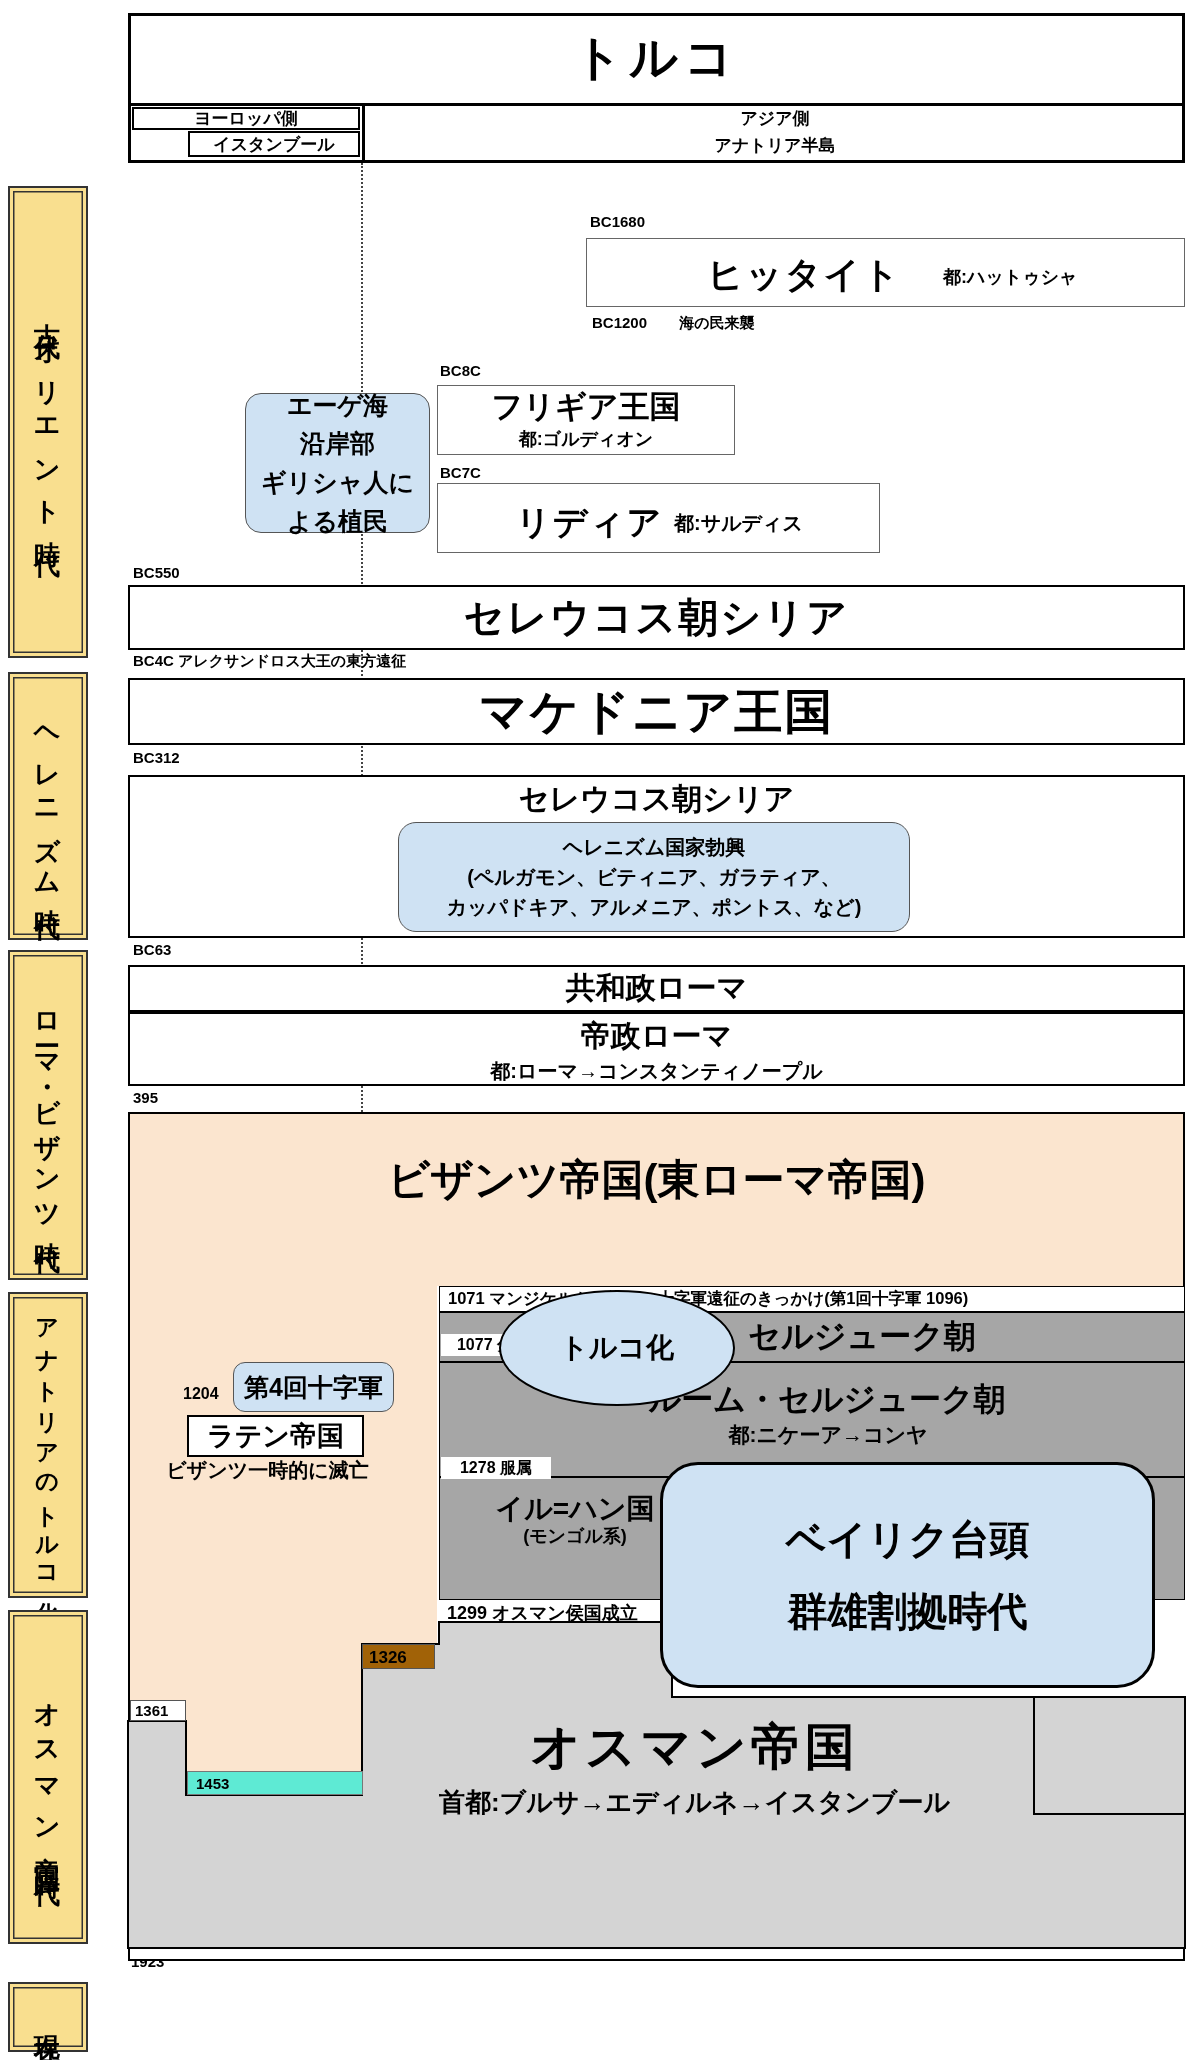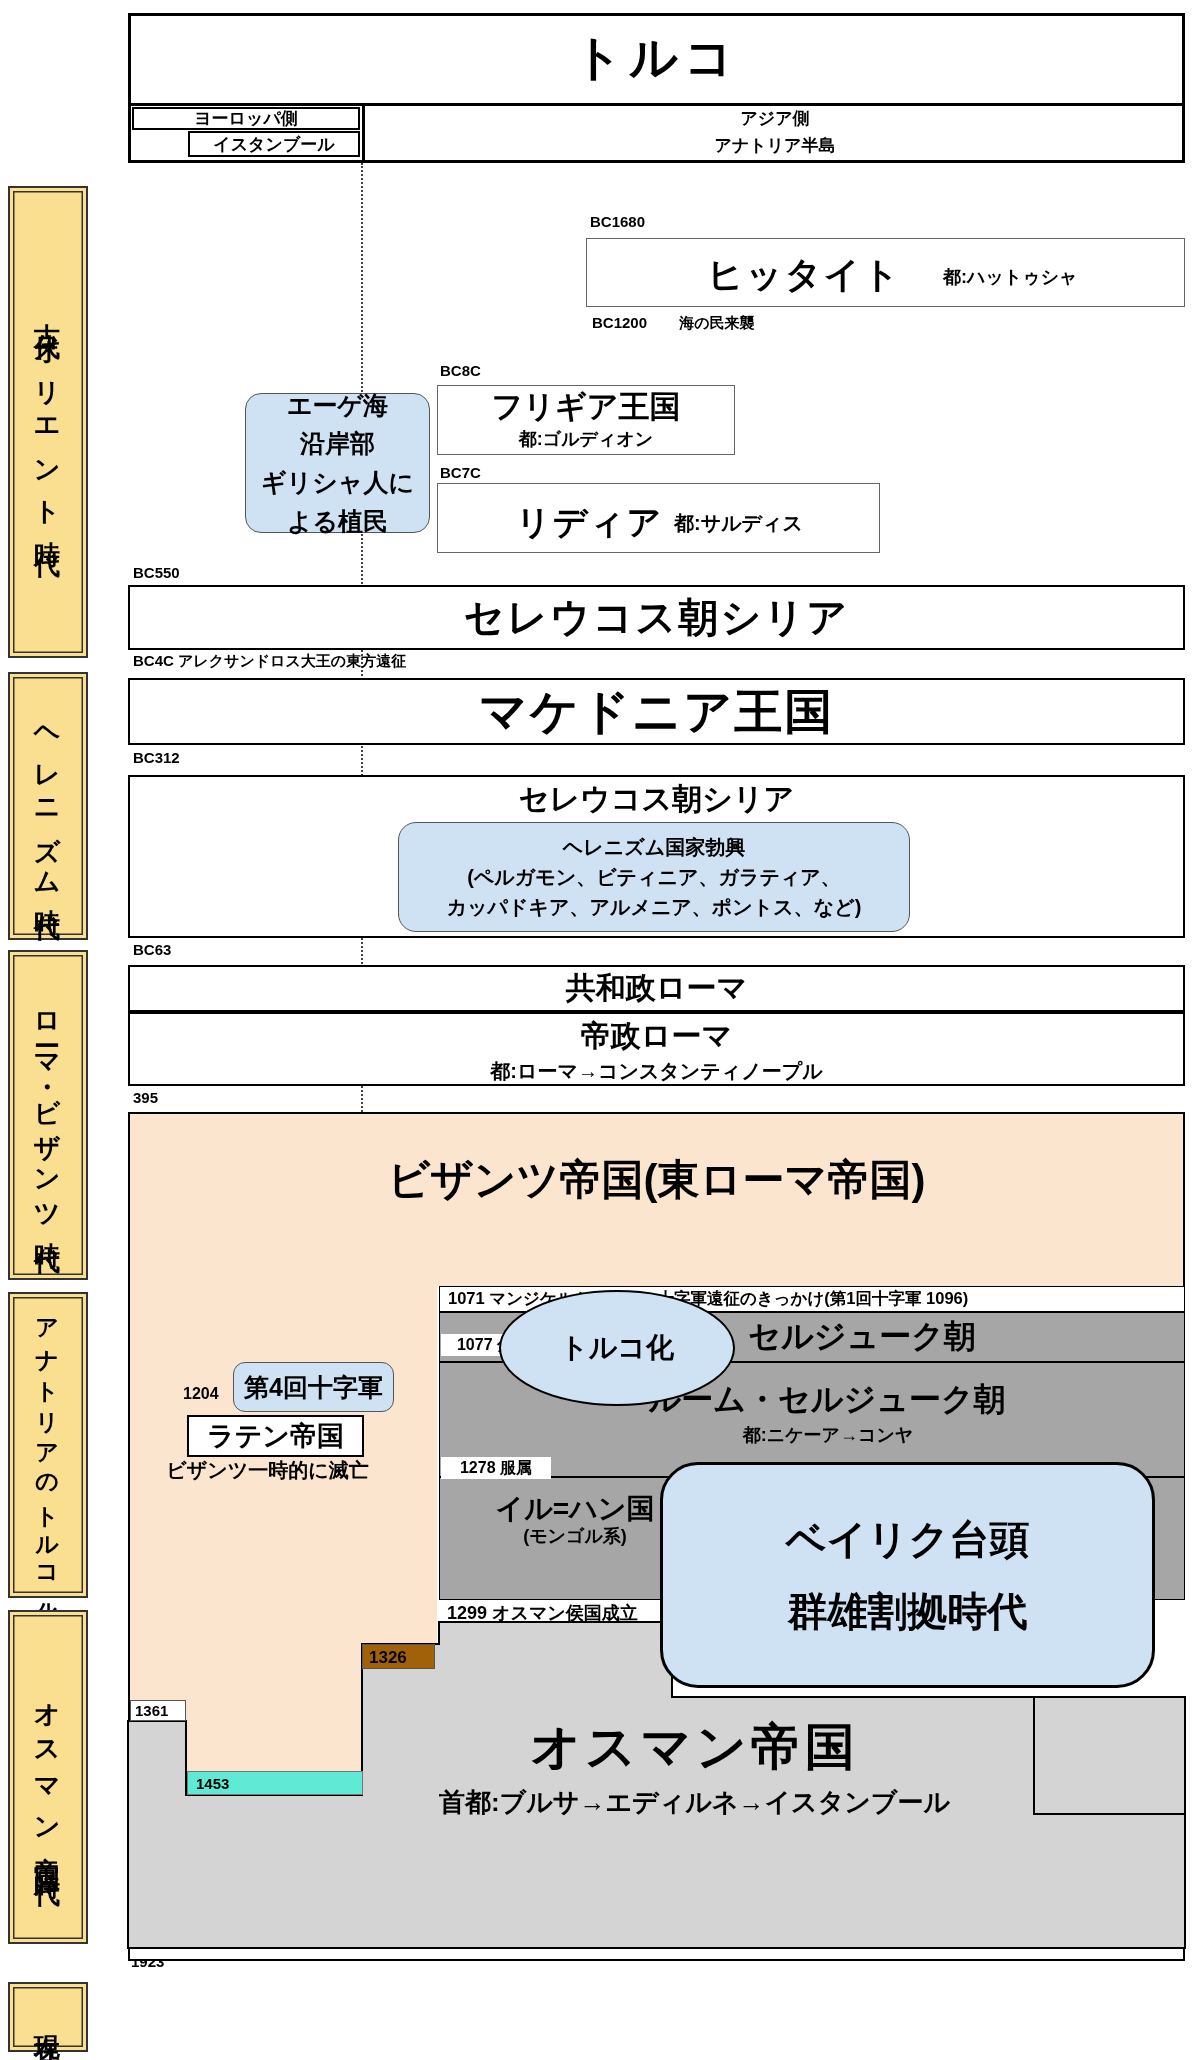--- a/index.html
+++ b/index.html
@@ -102,21 +102,21 @@
 
   <div class="abs" style="left:437px;top:1286px;width:748px;height:664px;background:#fff;z-index:3;"></div>
 
   <div class="abs wbox" style="left:439px;top:1286px;width:746px;height:26px;border-width:1.5px;display:flex;align-items:center;padding-left:8px;font-size:16.5px;">1071 マンジケルトの戦い→十字軍遠征のきっかけ(第1回十字軍 1096)</div>
 
   <div class="abs ctr" style="left:439px;top:1312px;width:746px;height:50px;background:var(--seljuk-gray);border:1.5px solid #000;z-index:4;font-size:32px;padding-left:100px;">セルジューク朝</div>
   <div class="abs ctr" style="left:441px;top:1334px;width:104px;height:22px;background:#fff;font-size:16px;z-index:5;">1077 分家</div>
   <div class="abs ctr" style="left:499px;top:1290px;width:236px;height:116px;background:var(--blue);border:2px solid #000;border-radius:50%;font-size:28px;z-index:6;">トルコ化</div>
   <div class="abs" style="left:439px;top:1362px;width:746px;height:115px;background:var(--seljuk-gray);border:1.5px solid #000;z-index:4;">
     <div class="ctr" style="margin-top:16px;height:42px;font-size:32px;padding-left:30px;">ルーム・セルジューク朝</div>
-    <div class="ctr" style="height:28px;font-size:18px;padding-left:32px;">都:ニケーア→コンヤ</div>
+    <div class="ctr" style="height:28px;font-size:21px;padding-left:32px;">都:ニケーア→コンヤ</div>
   </div>
   <div class="abs ctr" style="left:441px;top:1457px;width:110px;height:22px;background:#fff;font-size:16px;z-index:5;">1278 服属</div>
   <div class="abs" style="left:439px;top:1477px;width:746px;height:123px;background:var(--seljuk-gray);border:1.5px solid #000;z-index:4;">
     <div class="abs" style="left:20px;top:12px;width:230px;text-align:center;font-size:28px;">イル=ハン国</div>
     <div class="abs" style="left:20px;top:46px;width:230px;text-align:center;font-size:18px;">(モンゴル系)</div>
   </div>
 
   <div class="abs" style="left:183px;top:1385px;font-size:16px;z-index:5;">1204</div>
   <div class="abs ctr blue" style="left:233px;top:1362px;width:161px;height:50px;border-radius:12px;font-size:25px;z-index:5;">第4回十字軍</div>
   <div class="abs ctr wbox" style="left:187px;top:1415px;width:177px;height:42px;font-size:27px;z-index:5;">ラテン帝国</div>

